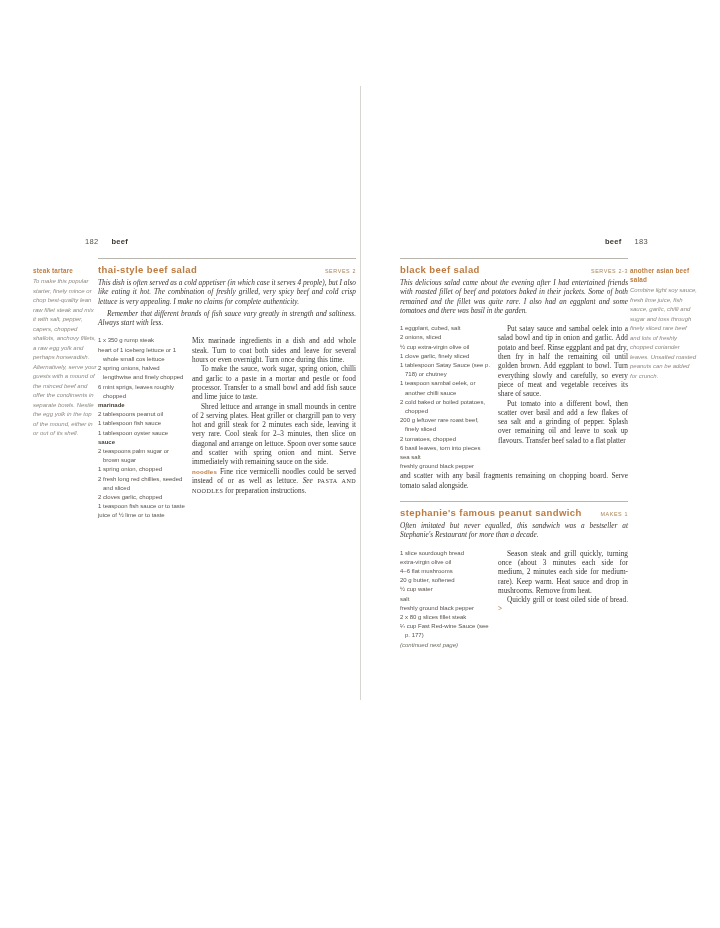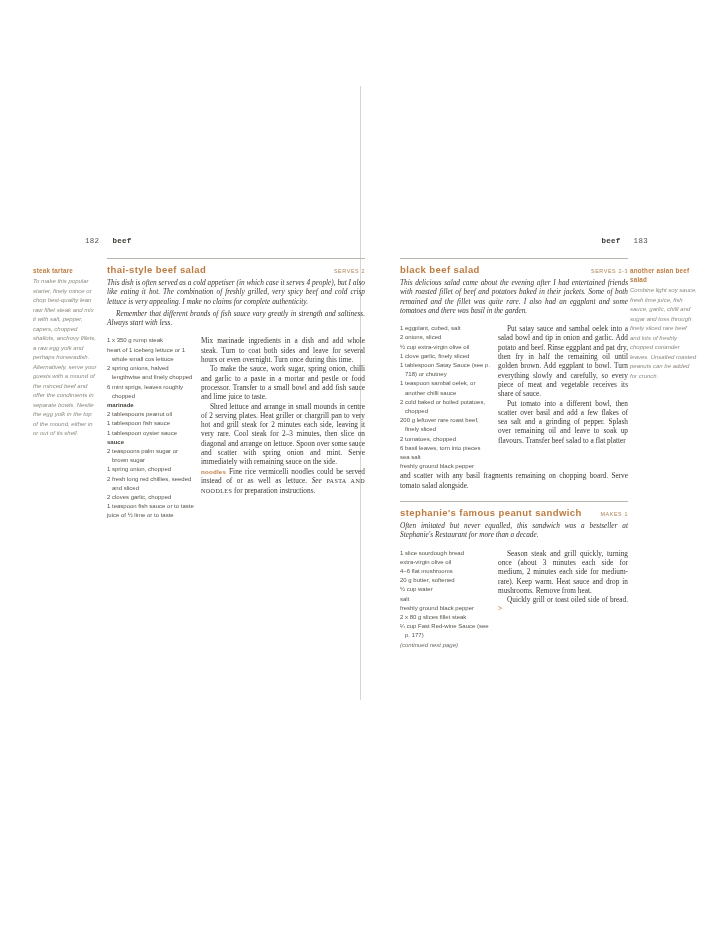--- a/index.html
+++ b/index.html
@@ -1,38 +1,38 @@
 <!DOCTYPE html>
 <html><head>
 <meta charset="utf-8">
 <style>
   html,body{margin:0;padding:0;}
   body{width:720px;height:928px;position:relative;background:#ffffff;overflow:hidden;
        font-family:"Liberation Serif",serif;color:#3a3530;}
   .spine{position:absolute;left:360px;top:86px;width:1px;height:614px;background:#d8d5d0;}
 
   
-  .pg-head{position:absolute;top:237px;font-family:Liberation Mono, monospace;
+  .pg-head{position:absolute;top:237px;font-family:Liberation Sans, sans-serif;
            font-size:7.5px;letter-spacing:.3px;color:#55504a;}
   .pg-head .sec{font-weight:bold;color:#3c3832;}
   .left-head{left:85px;}
   .left-head .sec{margin-left:13px;}
   .right-head{left:400px;width:248px;text-align:right;}
   .right-head .num{margin-left:13px;}
 
   
   .margin-note{position:absolute;top:266px;font-family:"Liberation Sans",sans-serif;}
   .left-note{left:33px;width:64px;}
   .right-note{left:630px;width:68px;}
   .mn-title{color:#bd7b3f;font-weight:bold;font-size:6.3px;line-height:9px;letter-spacing:.2px;}
   .mn-body{font-style:italic;color:#8d8880;font-size:6px;line-height:9.5px;margin-top:2px;}
 
   
   .block{position:absolute;top:258px;}
-  .left-block{left:98px;width:258px;margin-left:9px;}
+  .left-block{left:98px;width:258px;}
   .right-block{left:400px;width:228px;}
   .rule{height:1px;background:#b9b5af;margin-bottom:5px;}
   .rule.mid{margin-top:11px;}
   .title-row{display:flex;justify-content:space-between;align-items:baseline;}
   .r-title{margin:0;font-family:"Liberation Sans",sans-serif;font-weight:bold;
            font-size:9.5px;letter-spacing:.4px;color:#bd7b3f;}
   .r-yield{font-family:"Liberation Sans",sans-serif;font-size:5.4px;letter-spacing:.6px;
            color:#aa8354;white-space:nowrap;margin-left:8px;}
   .intro{margin:3px 0 0;font-style:italic;font-size:7.3px;line-height:9.3px;text-align:justify;}
   .indent{text-indent:9px;}

